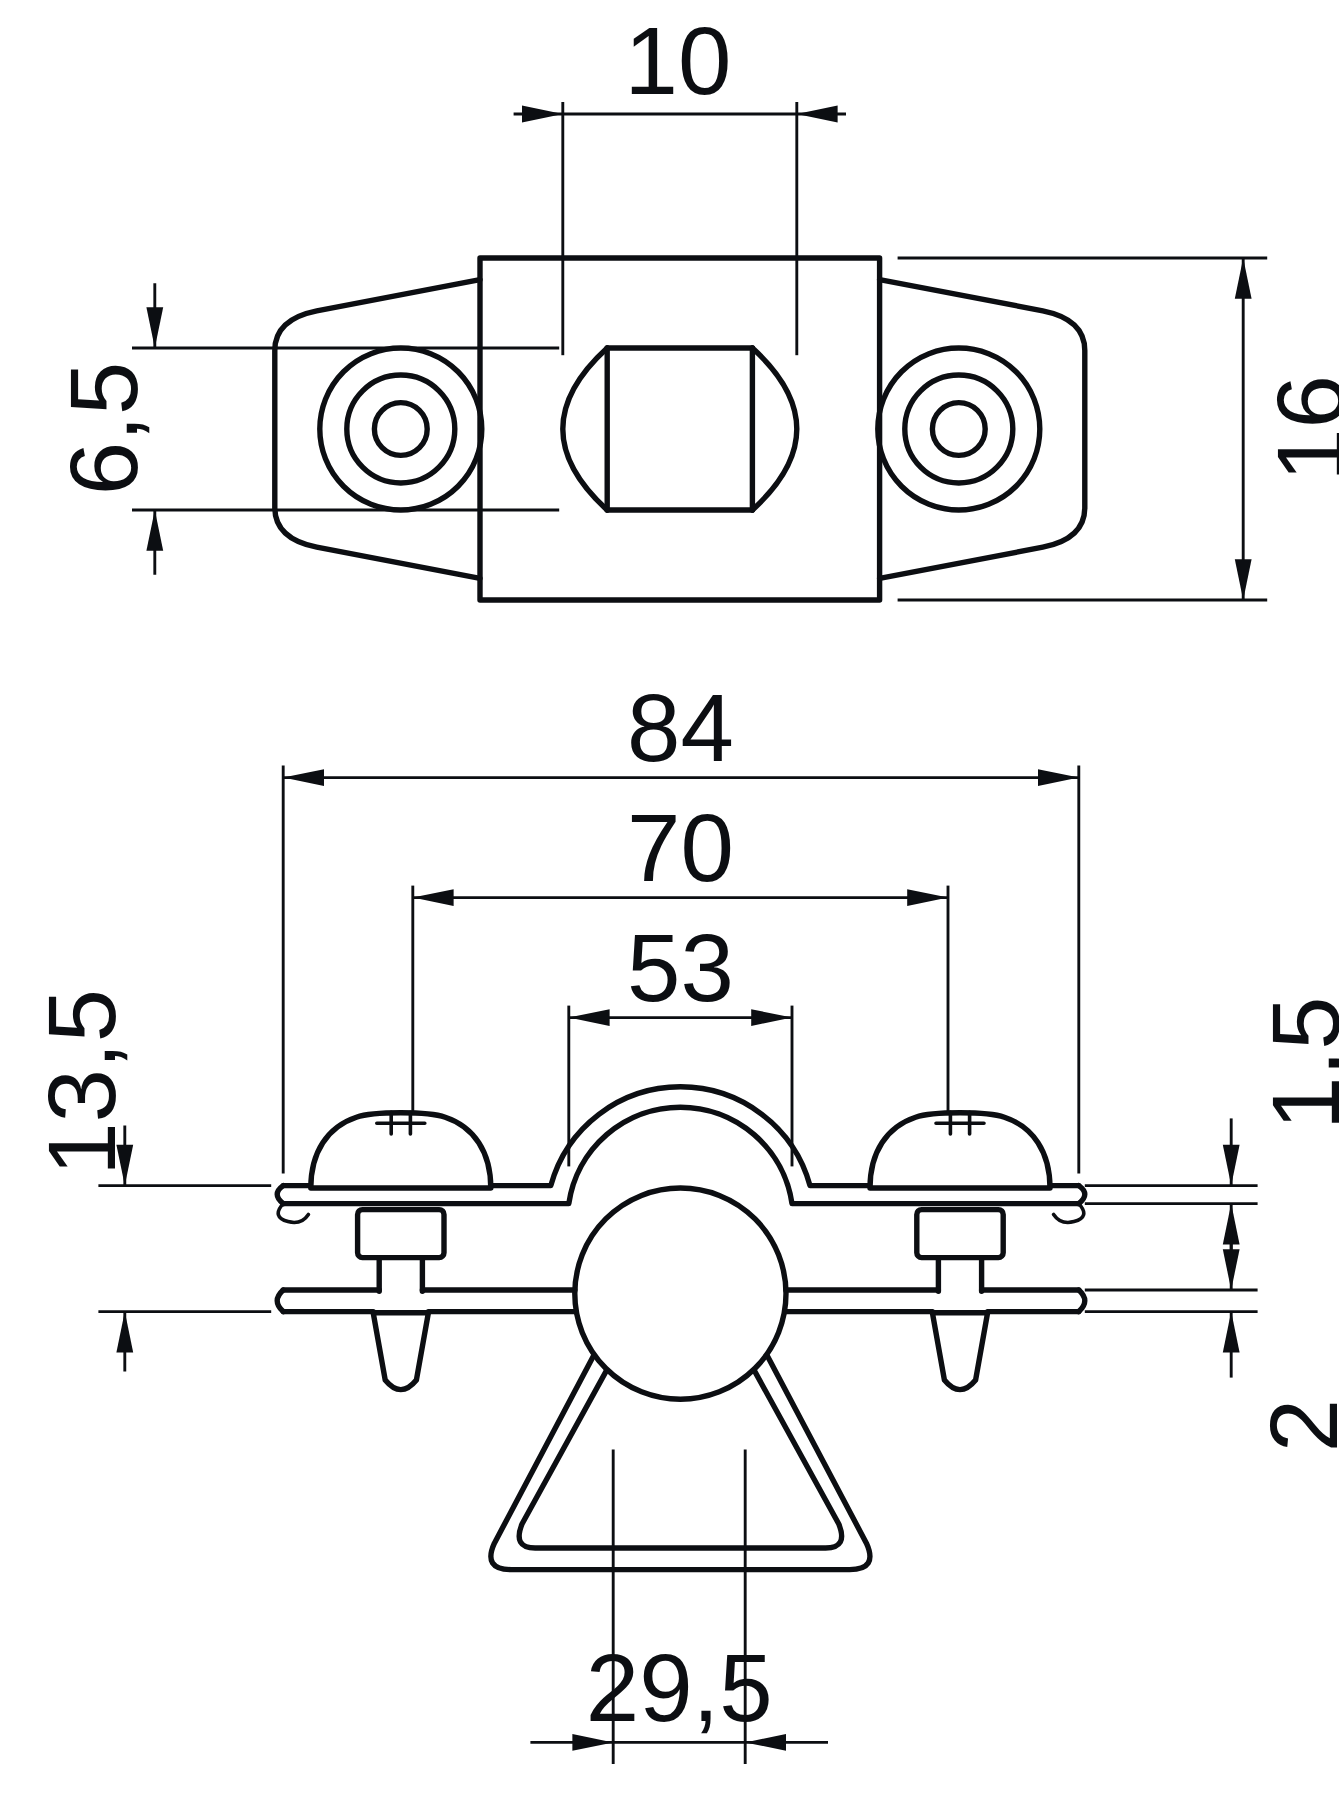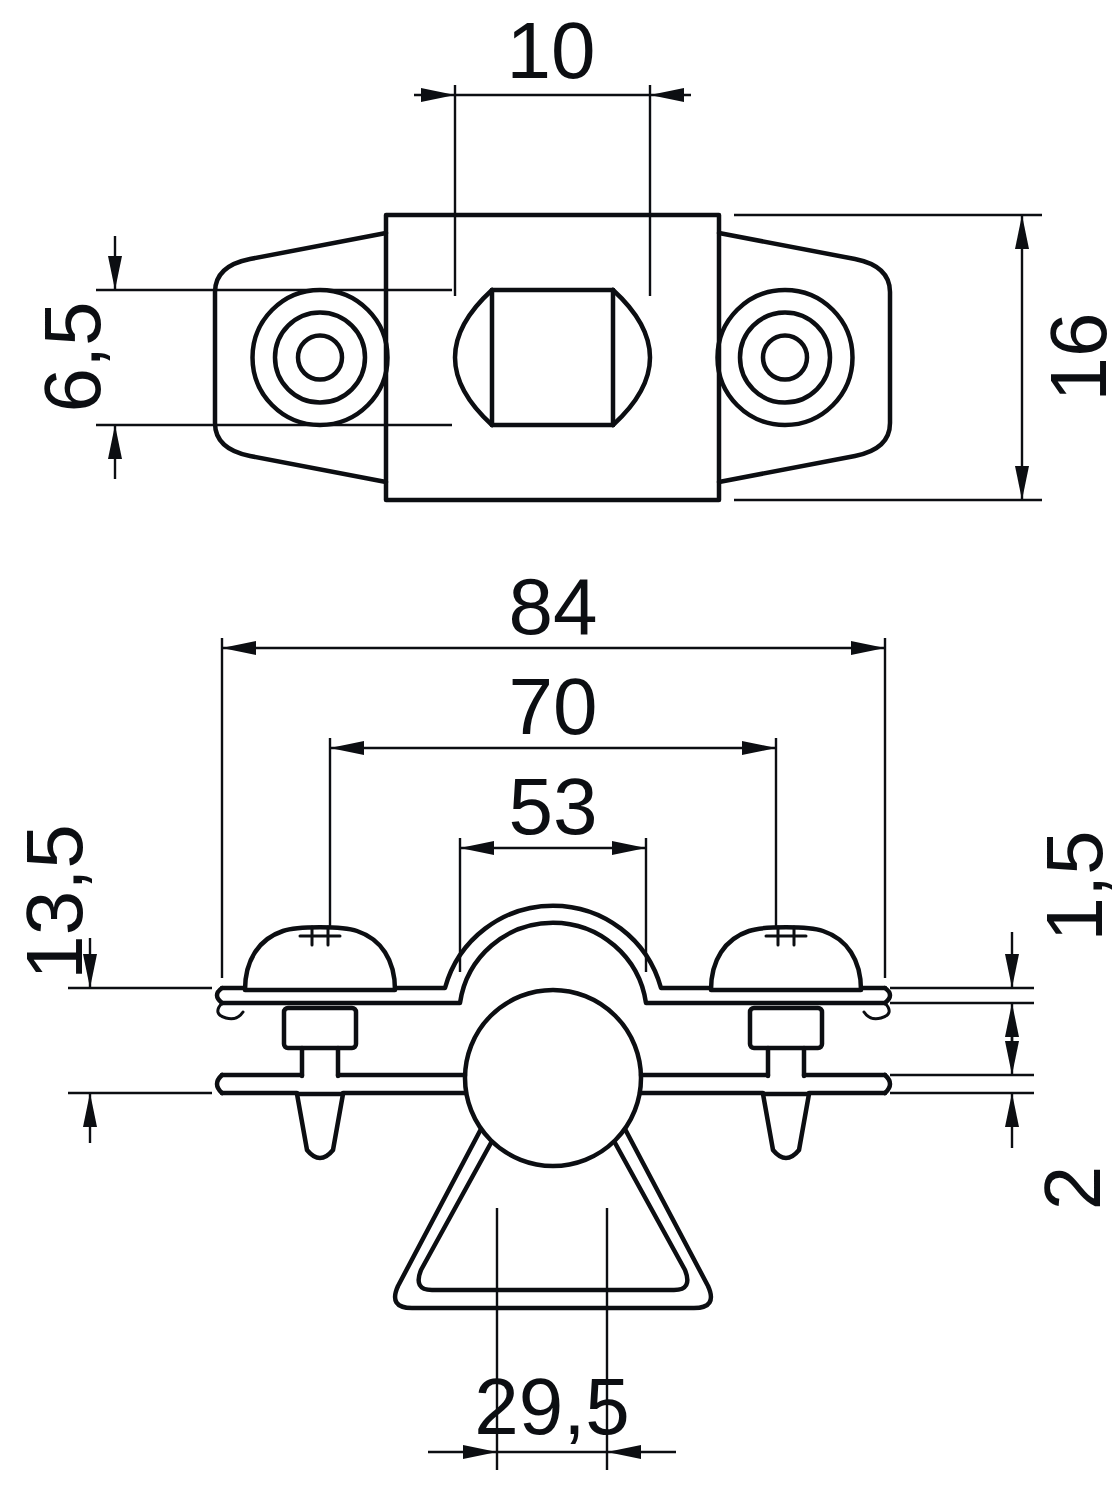--- a/index.html
+++ b/index.html
@@ -3,20 +3,21 @@
 <meta charset="utf-8">
 <style>
   :root { --ink: #0c0e12; --paper: #ffffff; }
   * { margin: 0; padding: 0; box-sizing: border-box; }
   html, body { background: var(--paper); }
   .canvas {
     width: 1024px; height: 1500px;
     background: var(--paper);
     position: relative;
     font-family: "Liberation Sans", sans-serif;
+    padding-left: 14px;
   }
   svg { display: block; }
   .s-part  { fill: none; stroke: var(--ink); stroke-width: 4.5; stroke-linecap: round; stroke-linejoin: round; }
   .s-fill  { fill: var(--paper); stroke: var(--ink); stroke-width: 4.5; stroke-linejoin: round; }
   .s-thin  { fill: none; stroke: var(--ink); stroke-width: 3; stroke-linecap: round; }
   .s-dim   { fill: none; stroke: var(--ink); stroke-width: 2.4; stroke-linecap: butt; }
   .arrow   { fill: var(--ink); stroke: none; }
   .dim-label {
     font-family: "Liberation Sans", sans-serif;
     font-size: 80px;

